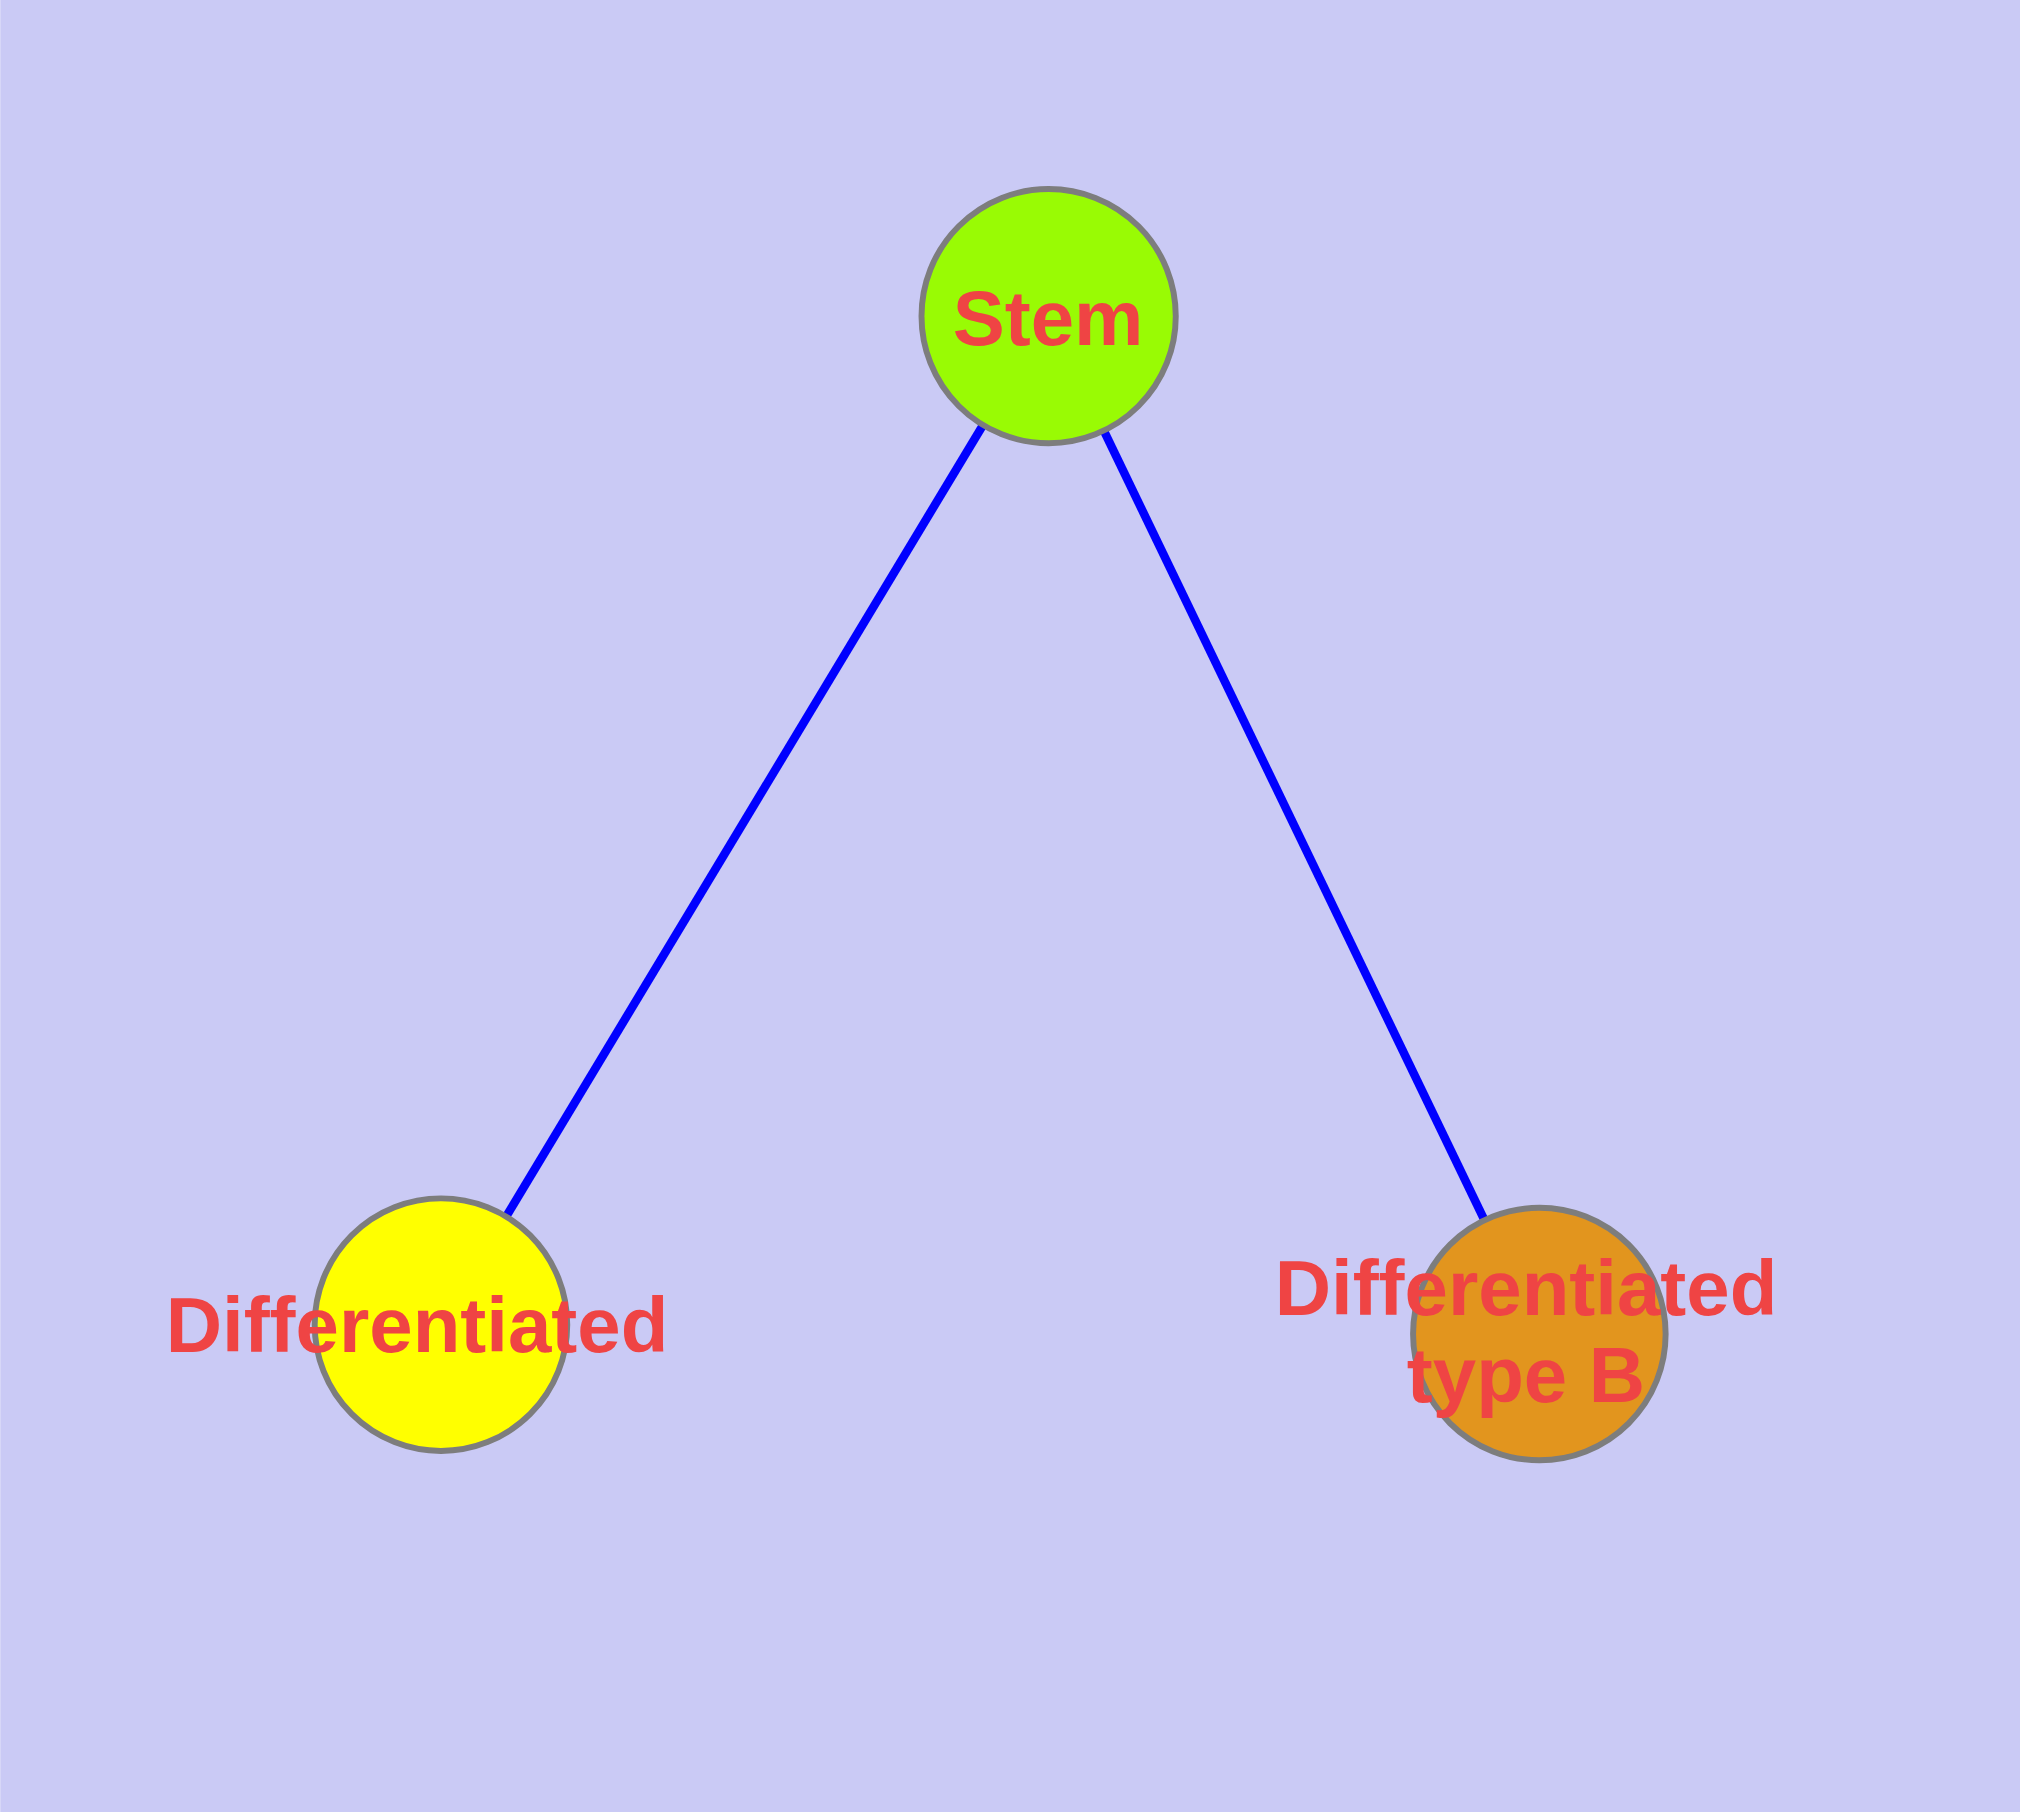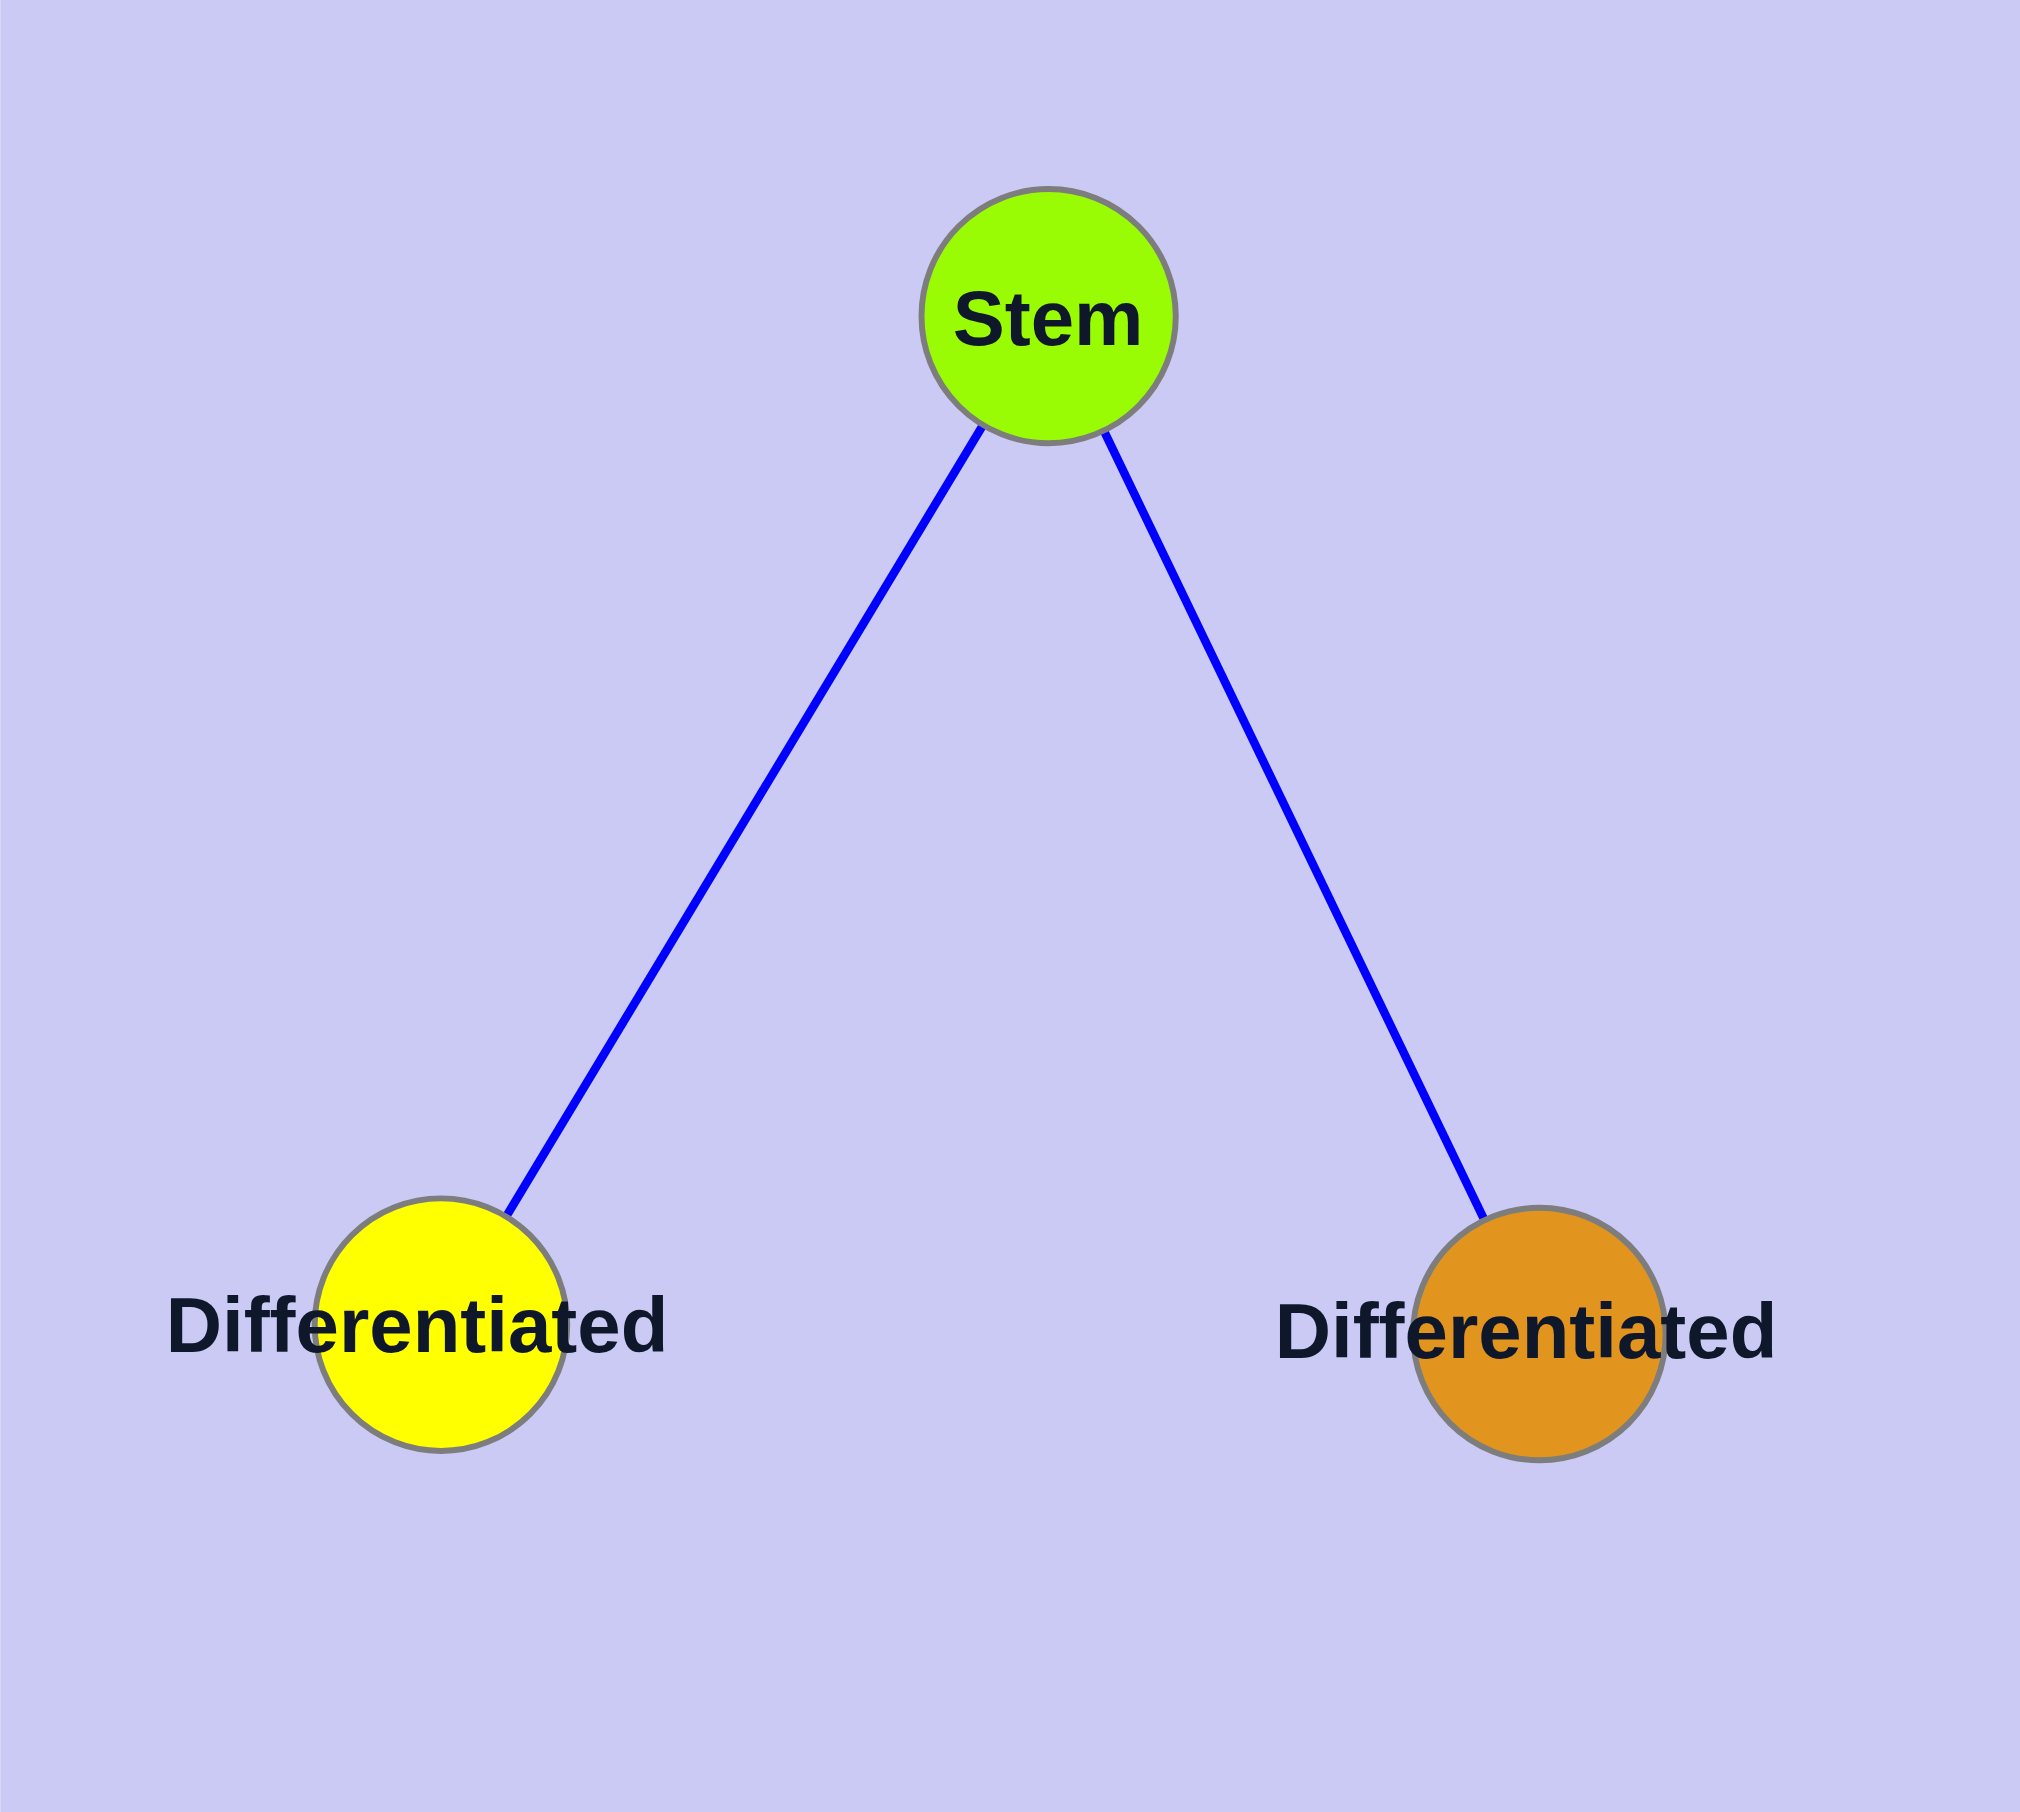--- a/index.html
+++ b/index.html
@@ -29,21 +29,21 @@
     stroke: #7d7d7d;
     stroke-width: 7px;
   }
   .node-label {
     position: absolute;
     transform: translate(-50%, -50%);
     text-align: center;
     font-weight: bold;
     font-size: 78px;
     line-height: 1.12;
-    color: #0f172a;
+    color: #ef4444;
     white-space: nowrap;
   }
 </style>
 </head>
 <body>
 
 <div class="canvas">
   <svg width="2021" height="1812" viewBox="0 0 2384 2138">
 
     <rect x="0" y="0" width="2384" height="2138" fill="#cacaf5"></rect>
@@ -59,15 +59,16 @@
   <div class="node-label" style="left:1048px; top:319px;">
     <div>Stem</div>
   </div>
 
   <div class="node-label" style="left:417px; top:1326px;">
     <div>Differentiated</div>
   </div>
 
   <div class="node-label" style="left:1526px; top:1332px;">
     <div>Differentiated</div>
+    <div>type B</div>
   </div>
 </div>
 
 
 </body></html>

